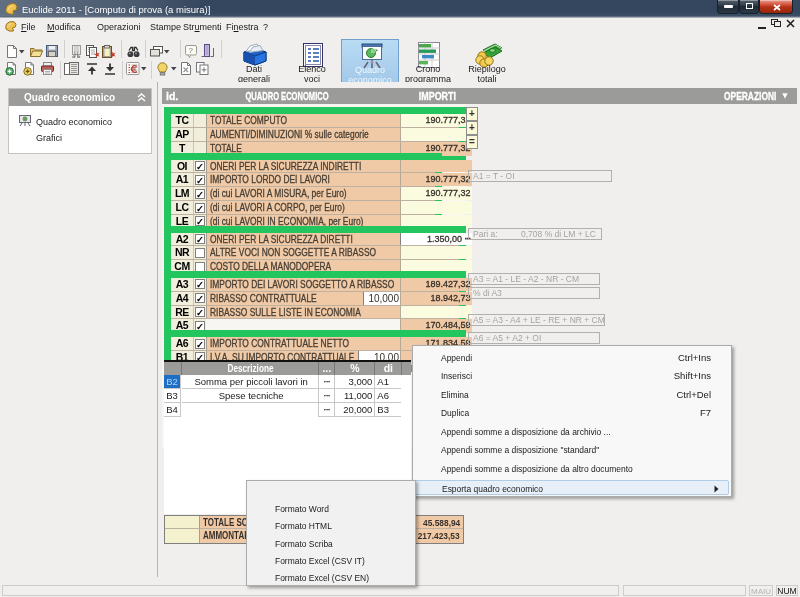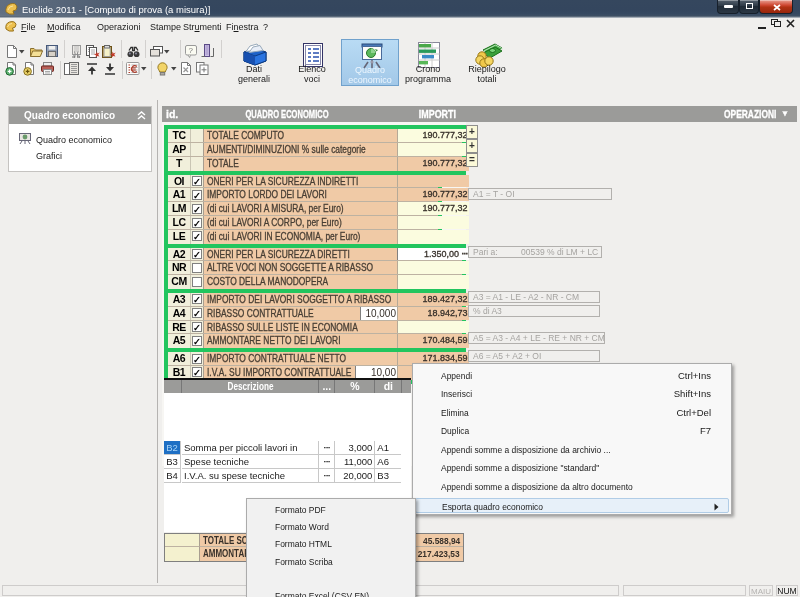--- a/index.html
+++ b/index.html
@@ -28,52 +28,52 @@
 
 
 #toolbar { position:absolute; left:0; top:35px; width:800px; height:53px; background:#f0efed; }
 .tsep { position:absolute; width:1px; background:#d2d0ce; }
 .bigbtn { position:absolute; top:4px; width:58px; height:47px; text-align:center; font-size:9px; line-height:9.5px; color:#1a1a1a; }
 .bigbtn .lbl { position:absolute; left:0; right:0; top:26px; }
 .bigbtn svg { position:absolute; left:17px; top:3px; }
 #bb-sel { background:linear-gradient(180deg,#b9dbf4,#a2c8e8); border:1px solid #70a1cc; color:#edf6fe; }
 
 
-#content { position:absolute; left:0; top:100px; width:800px; height:495px; background:#f0efed; }
+#content { position:absolute; left:0; top:82px; width:800px; height:495px; background:#f0efed; }
 #vsplit { position:absolute; left:157px; top:0; width:1px; height:495px; background:#b5b3b1; }
 
 
 #side-panel { position:absolute; left:8px; top:6px; width:144px; height:66px; background:#fff; border:1px solid #c5c3c1; }
 #side-hdr { position:absolute; left:0; top:0; right:0; height:17px; background:#9b9b99; color:#fff; font-weight:bold; font-size:10px; text-align:left; padding-left:15px; line-height:17px; }
 .side-item { position:absolute; left:19px; font-size:9px; color:#1a1a1a; }
 
 
-.grp { position:absolute; left:164px; border:4px solid #22c55e; }
+.grp { position:absolute; left:164px; border:7px solid #22c55e; }
 .row { position:relative; height:13.85px; }
 .cell { position:absolute; top:0; bottom:0; font-size:10px; line-height:13.8px; white-space:nowrap; overflow:hidden; }
 .c-id { left:0; width:22px; background:#f1efdb; font-weight:bold; color:#000; text-align:center; font-size:10.5px; letter-spacing:-0.5px; }
 .c-cb { left:22px; width:13px; background:#f1efdb; border-left:1px solid #c9c5b4; }
 .c-desc { left:35px; width:194px; background:#f0caa6; border-left:1px solid #a89e90; color:#443c33; }
 .c-desc .tx { position:absolute; left:3px; top:0; bottom:0; transform:scaleX(0.84); transform-origin:0 50%; -webkit-text-stroke:0.3px #4a4036; }
 .c-val { left:229px; width:72px; border-left:1px solid #b5a997; text-align:right; padding-right:1.5px; color:#37302a; font-size:9px; -webkit-text-stroke:0.3px #37302a; }
 .v-y { background:#fbfcdf; }
 .v-p { background:#f0caa6; }
 .rb { border-bottom:1px solid #bdb2a2; }
 .cb-box { position:absolute; left:1px; top:1.5px; width:10px; height:10px; background:#fff; border:1px solid #808080; font-size:9.5px; font-weight:bold; line-height:10px; text-align:center; color:#000; }
 .opbox { position:absolute; width:12px; height:13.85px; background:#fbf9d8; border:1px solid #8f8f8d; font-size:10px; font-weight:bold; text-align:center; line-height:12px; color:#333; }
 .fbox { position:absolute; left:468px; height:12px; border:1px solid #b2b0ad; color:#a5a3a0; font-size:8.5px; line-height:11px; padding-left:4px; white-space:nowrap; overflow:hidden; }
 
 
 #subarea { position:absolute; left:164px; top:278px; width:246.5px; height:154px; background:#fff; border-top:2px solid #111; }
 
 
-.strow { position:absolute; left:0; width:246.5px; height:14.1px; font-size:9.5px; line-height:14px; color:#1a1a1a;margin-top:48px; }
+.strow { position:absolute; left:0; width:246.5px; height:14.1px; font-size:9.5px; line-height:14px; color:#1a1a1a; }
 .strow span { position:absolute; top:0; bottom:0; border-bottom:1px solid #c8c8c8; }
 .st-id { left:0; width:17px; text-align:center; border-right:1px solid #c8c8c8; }
-.st-desc { left:18px; width:136.3px; padding-left:2px; }
+.st-desc { left:18px; width:136.3px; padding-left:2px;text-align:center; }
 .st-dots { left:154.3px; width:16px; text-align:center; border-left:1px solid #c8c8c8; font-weight:bold; letter-spacing:-1px; }
 .st-pct { left:170.3px; width:40px; text-align:right; padding-right:2px; border-left:1px solid #c8c8c8; }
 .st-di { left:210.3px; width:27px; padding-left:2px; border-left:1px solid #c8c8c8; }
 
 
 .menu { position:absolute; z-index:30; background:#f8f8f8; border:1px solid #ababab; box-shadow:2px 2px 3px rgba(0,0,0,0.35); font-size:9.5px; color:#1a1a1a; }
 .menu .it { position:absolute; left:2px; right:2px; height:18px; line-height:18px;text-decoration:underline; }
 .menu .txt { position:absolute; left:26px; transform:scaleX(0.89); transform-origin:0 50%; display:inline-block; }
 .menu .sc { position:absolute; right:18px; }
 </style>
@@ -445,21 +445,21 @@
           <div class="cell c-id">CM</div>
           <div class="cell c-cb">
             <span class="cb-box"></span>
           </div>
           <div class="cell c-desc">
             <span class="tx">COSTO DELLA MANODOPERA</span>
           </div>
           <div class="cell c-val v-y"></div>
         </div>
     </div>
-    <div class="fbox" style="top:145.5px;width:134px">Pari a:<span style="position:absolute;left:52px">00539 % di LM + LC</span></div>
+    <div class="fbox" style="top:145.5px;width:134px">Pari a:<span style="position:absolute;left:52px">0,708 % di LM + LC</span></div>
 
     <div class="grp" style="top:188.9px;width:302px">
       <div class="row rb">
           <div class="cell c-id">A3</div>
           <div class="cell c-cb">
             <span class="cb-box">✓</span>
           </div>
           <div class="cell c-desc">
             <span class="tx">IMPORTO DEI LAVORI SOGGETTO A RIBASSO</span>
           </div>
@@ -483,23 +483,20 @@
           </div>
           <div class="cell c-desc">
             <span class="tx">RIBASSO SULLE LISTE IN ECONOMIA</span>
           </div>
           <div class="cell c-val v-y"></div>
         </div>
       <div class="row">
           <div class="cell c-id">A5</div>
           <div class="cell c-cb">
             <span class="cb-box">✓</span>
-          </div>
-          <div class="cell c-desc">
-            <span class="tx">AMMONTARE NETTO DEI LAVORI</span>
           </div>
           <div class="cell c-val v-p">170.484,59</div>
         </div>
     </div>
     <div class="fbox" style="top:190.8px;width:132px">A3 = A1 - LE - A2 - NR - CM</div>
     <div class="fbox" style="top:204.7px;width:132px">% di A3</div>
     <div class="fbox" style="top:232.4px;width:137px">A5 = A3 - A4 + LE - RE + NR + CM</div>
 
     <div class="grp" style="top:248.05px;width:302px">
       <div class="row rb">
@@ -544,21 +541,20 @@
         </div>
       <div class="strow" style="top:27.1px">
           <span class="st-id">B3</span>
           <span class="st-desc">Spese tecniche</span>
           <span class="st-dots">···</span>
           <span class="st-pct">11,000</span>
           <span class="st-di">A6</span>
         </div>
       <div class="strow" style="top:41.2px">
           <span class="st-id">B4</span>
-          <span class="st-desc">I.V.A. su spese tecniche</span>
           <span class="st-dots">···</span>
           <span class="st-pct">20,000</span>
           <span class="st-di">B3</span>
         </div>
     </div>
 
     <div id="totals" class="abs" style="left:164px;top:432.5px;width:300px;height:29.5px;border:1px solid #7f7f7f;background:#f0caa6;font-size:11px;color:#37302a">
       <div class="abs" style="left:0;top:0;width:34px;height:13.8px;background:#f4f1cf;border-bottom:1px solid #bdb2a2"></div>
       <div class="abs" style="left:0;top:13.8px;width:34px;height:13.7px;background:#f4f1cf"></div>
       <div class="abs" style="left:34px;top:0;height:13.8px;border-left:1px solid #a89e90;border-bottom:1px solid #bdb2a2;right:0">
@@ -600,31 +596,31 @@
         <svg class="abs" style="right:9px;top:4px" width="5" height="8">
           <path d="M0.5 0.5 L4.5 4 L0.5 7.5 Z" fill="#222"></path>
         </svg>
       </div>
     <div class="it" style="top:113.5px">
         <span class="txt">Appendi somme a disposizione da altro documento</span>
       </div>
   </div>
 
   <div class="menu" id="submenu" style="left:246px;top:398px;width:169.5px;height:106px;background:#f1f1f1">
-    <div class="it" style="top:2px">
-        <span class="txt">Formato PDF</span>
-      </div>
     <div class="it" style="top:19.2px">
         <span class="txt">Formato Word</span>
       </div>
     <div class="it" style="top:36.4px">
         <span class="txt">Formato HTML</span>
       </div>
     <div class="it" style="top:53.6px">
         <span class="txt">Formato Scriba</span>
+      </div>
+    <div class="it" style="top:70.8px">
+        <span class="txt">Formato Excel (CSV IT)</span>
       </div>
     <div class="it" style="top:88px">
         <span class="txt">Formato Excel (CSV EN)</span>
       </div>
   </div>
 </div>
 
 <div id="statusbar" class="abs" style="left:0;top:583px;width:800px;height:14px;background:#f0efed">
   <span class="abs" style="left:2px;top:2px;width:617px;height:11px;border:1px solid #cecccb"></span>
   <span class="abs" style="left:623px;top:2px;width:123px;height:11px;border:1px solid #cecccb"></span>

